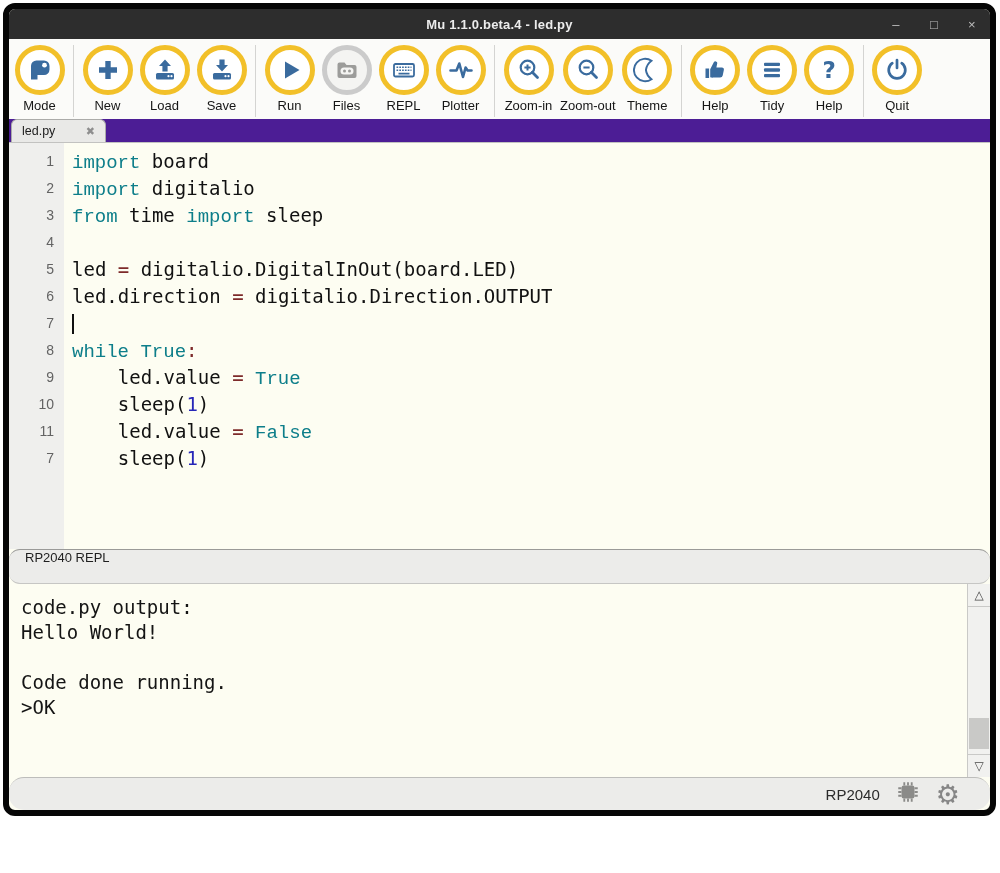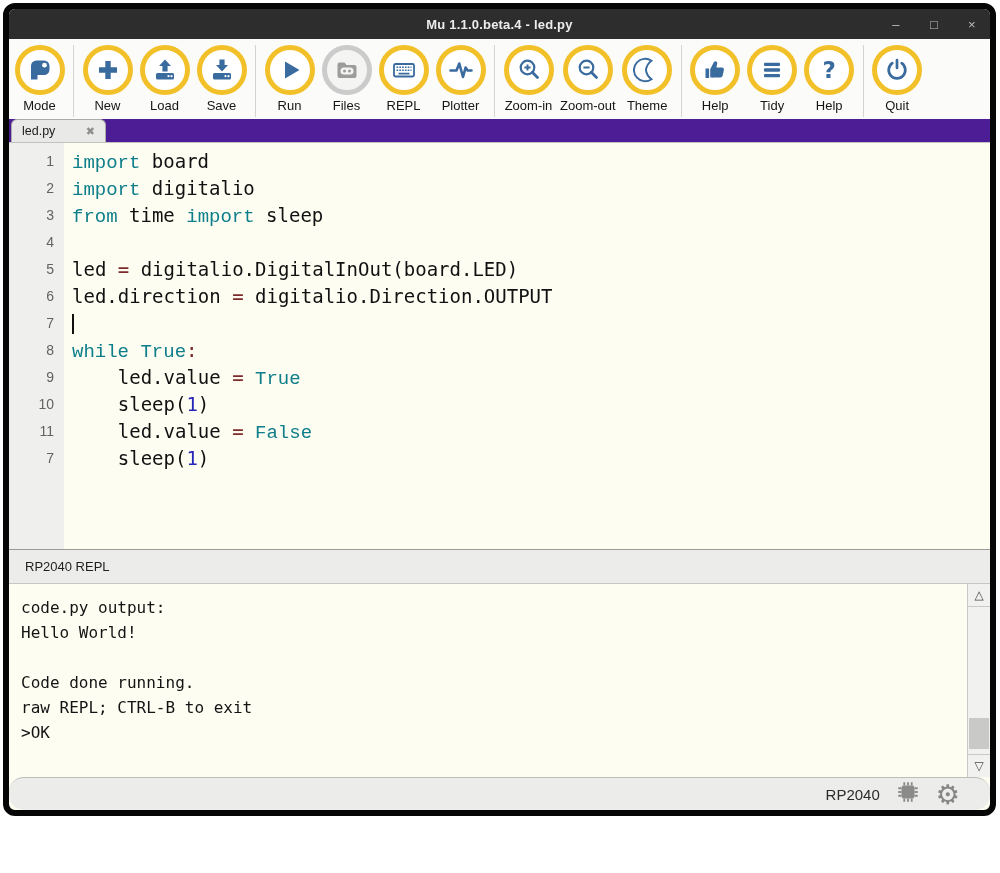--- a/index.html
+++ b/index.html
@@ -54,24 +54,24 @@
   .code-line { height:27px; }
   .tk-k { color:#0D7E8A;font-family:Liberation Mono, monospace; }
   .tk-o { color:#7D2A2A; }
   .tk-n { color:#2626B8; }
   .tk-p { color:#111111; }
   .caret { display:inline-block; width:2px; height:20px; background:#101010; vertical-align:-4px; }
 
   
   .repl-header {
     height:35px; background:#ECECEA; flex:0 0 auto; border-top:1px solid #9A9A98; border-bottom:1px solid #C6C6C4;
-    display:flex; align-items:center; padding-left:16px; font-size:13px; color:#1f1f1f;
+    display:flex; padding-left:16px; font-size:13px; color:#1f1f1f;border-radius:11px;
   }
   .repl { height:193px; flex:0 0 auto; background:#FDFDF2; position:relative; overflow:hidden; }
-  .repl-text { padding:11px 25px 0 12px; font-family:"DejaVu Sans Mono", monospace; font-size:16px; line-height:25px; color:#141414; white-space:pre; }
+  .repl-text { padding:11px 25px 0 12px; font-family:"DejaVu Sans Mono", monospace; font-size:19px; line-height:25px; color:#141414; white-space:pre; }
   .scrollbar {
     position:absolute; top:0; right:0; bottom:0; width:23px;
     background:#F1F1EF; border-left:1px solid #C9C9C7;
   }
   .sb-btn { height:23px; display:flex; align-items:center; justify-content:center; color:#4a4a4a; font-size:12px; cursor:pointer; }
   .sb-btn.up { border-bottom:1px solid #C9C9C7; }
   .sb-btn.down { position:absolute; bottom:0; left:0; right:0; border-top:1px solid #C9C9C7; }
   .sb-thumb { position:absolute; left:1px; right:1px; top:134px; height:31px; background:#C9C9C7; cursor:grab; }
 
   
@@ -288,21 +288,21 @@
         <div>7</div>
       </div>
     <div class="code"><div class="code-line"><span class="tk-k">import</span><span class="tk-p"> board</span></div><div class="code-line"><span class="tk-k">import</span><span class="tk-p"> digitalio</span></div><div class="code-line"><span class="tk-k">from</span><span class="tk-p"> time </span><span class="tk-k">import</span><span class="tk-p"> sleep</span></div><div class="code-line"></div><div class="code-line"><span class="tk-p">led </span><span class="tk-o">=</span><span class="tk-p"> digitalio.DigitalInOut(board.LED)</span></div><div class="code-line"><span class="tk-p">led.direction </span><span class="tk-o">=</span><span class="tk-p"> digitalio.Direction.OUTPUT</span></div><div class="code-line"><span class="caret"></span></div><div class="code-line"><span class="tk-k">while</span><span class="tk-p"> </span><span class="tk-k">True</span><span class="tk-o">:</span></div><div class="code-line"><span class="tk-p">    led.value </span><span class="tk-o">=</span><span class="tk-p"> </span><span class="tk-k">True</span></div><div class="code-line"><span class="tk-p">    sleep(</span><span class="tk-n">1</span><span class="tk-p">)</span></div><div class="code-line"><span class="tk-p">    led.value </span><span class="tk-o">=</span><span class="tk-p"> </span><span class="tk-k">False</span></div><div class="code-line"><span class="tk-p">    sleep(</span><span class="tk-n">1</span><span class="tk-p">)</span></div></div>
   </div>
 
   <div class="repl-header">
     <span>RP2040 REPL</span>
   </div>
 
   <div class="repl">
-    <div class="repl-text"><div>code.py output:</div><div>Hello World!</div><div>&nbsp;</div><div>Code done running.</div><div>raw REPL; CTRL-B to exit</div><div>&gt;OK</div></div>
+    <div class="repl-text"><div>code.py output:</div><div>Hello World!</div><div>&nbsp;</div><div>Code done running.</div><div>&gt;OK</div></div>
     <div class="scrollbar">
       <div class="sb-btn up">△</div>
       <div class="sb-thumb"></div>
       <div class="sb-btn down">▽</div>
     </div>
   </div>
 
   <div class="statusbar">
     <span class="device-label">RP2040</span>
     <span>

